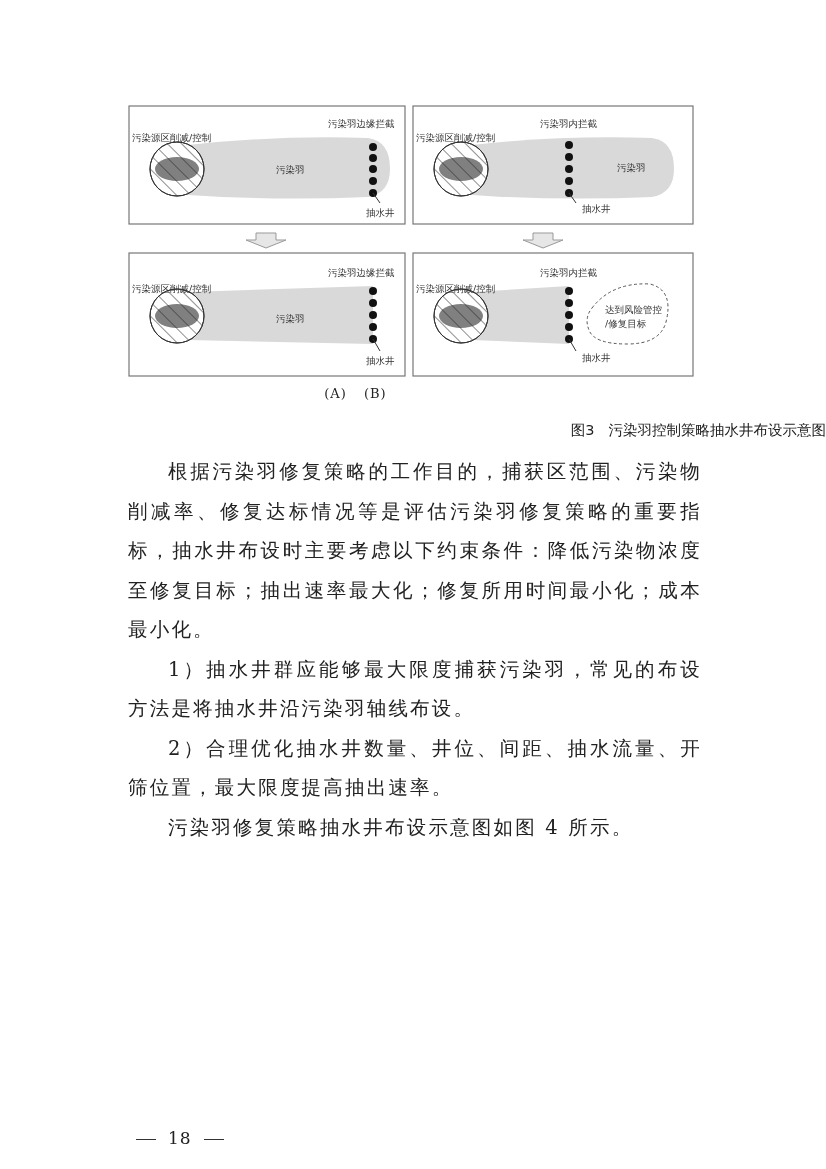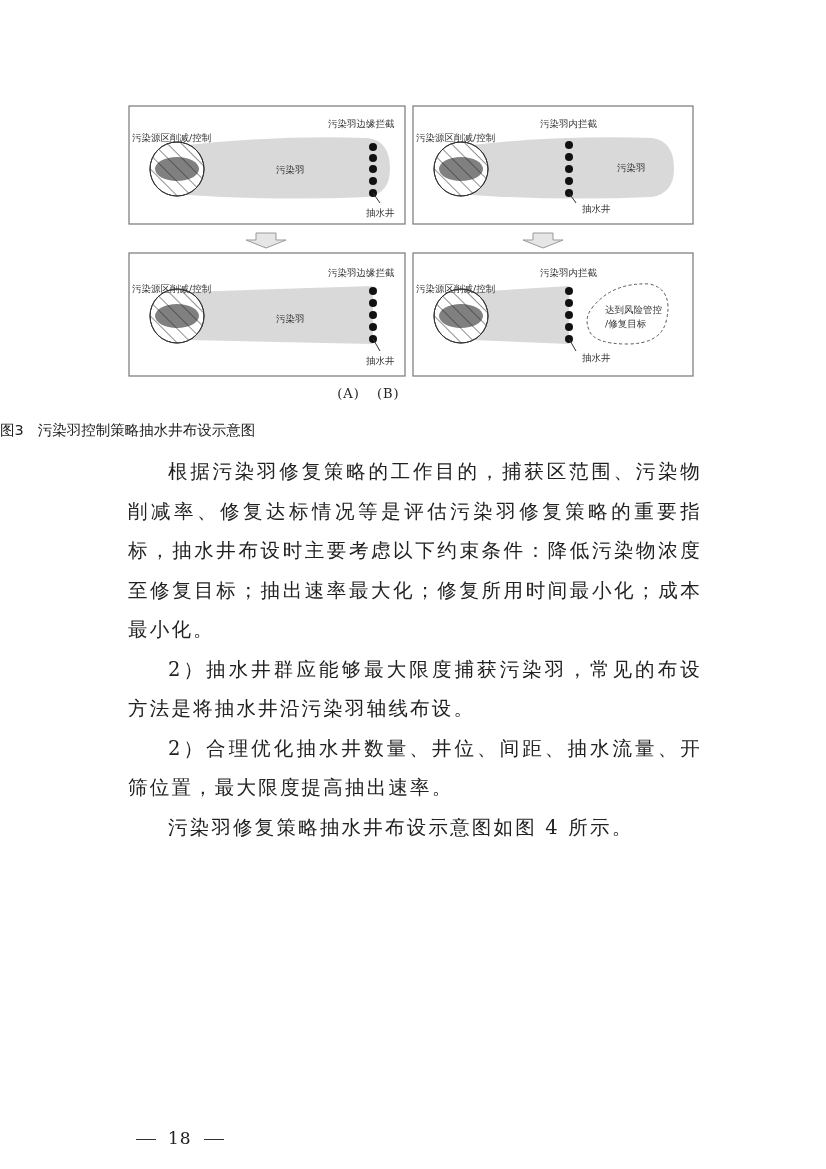--- a/index.html
+++ b/index.html
@@ -1,23 +1,23 @@
 <!DOCTYPE html>
 <html><head>
 <meta charset="utf-8">
 <style>
   html, body { margin: 0; padding: 0; background: #ffffff; }
   body { width: 826px; height: 1169px; position: relative; overflow: hidden;
          font-family: "DejaVu Serif", "Liberation Serif", serif; color: #222; }
   .figure { position: absolute; left: 128px; top: 105px; width: 566px; height: 272px; }
   svg text { font-family: "DejaVu Sans", "Liberation Sans", sans-serif; fill: #333; }
-  .sub-labels { position: absolute; top: 386px; left: 14px; width: 709px; text-align: center;
+  .sub-labels { position: absolute; top: 386px; left: 1px; width: 709px; text-align: center;
                 font-size: 13px; letter-spacing: 1px; }
   .sub-labels span { margin: 0 6px; }
-  .caption { position: absolute; top: 421px; left: 0; width: 826px; text-align: left;
+  .caption { position: absolute; top: 421px; left: 0; width: 826px; text-align: right;
              font-family: "DejaVu Sans", "Liberation Sans", sans-serif; font-size: 14.5px; color: #222; }
   .caption .num { margin-right: 14px; }
   .body-text { position: absolute; left: 128px; top: 452px; width: 574px; font-size: 19.5px;
                line-height: 39.5px; letter-spacing: 2.2px; text-align: justify; }
   .body-text p { margin: 0 0 0 0; }
   .body-text p.indent { text-indent: 40px; }
   .body-text p.heading { text-indent: 40px; }
   .page-number { position: absolute; left: 124px; top: 1088px; font-size: 17px; letter-spacing: 1px; margin-top: 40px; }
   .page-number .dash { display: inline-block; width: 20px; height: 1px; background: #333; vertical-align: middle; margin: 0 12px; }
 </style>
@@ -133,20 +133,20 @@
   <span>(A)</span>
   <span>(B)</span>
 </div>
 
 <div class="caption">
   <span class="num">图3</span><span>污染羽控制策略抽水井布设示意图</span>
 </div>
 
 <div class="body-text">
   <p class="indent">根据污染羽修复策略的工作目的，捕获区范围、污染物削减率、修复达标情况等是评估污染羽修复策略的重要指标，抽水井布设时主要考虑以下约束条件：降低污染物浓度至修复目标；抽出速率最大化；修复所用时间最小化；成本最小化。</p>
-  <p class="indent">2）抽水井群应能够最大限度捕获污染羽，常见的布设方法是将抽水井沿污染羽轴线布设。</p>
+  <p class="indent">1）抽水井群应能够最大限度捕获污染羽，常见的布设方法是将抽水井沿污染羽轴线布设。</p>
   <p class="indent">2）合理优化抽水井数量、井位、间距、抽水流量、开筛位置，最大限度提高抽出速率。</p>
   <p class="indent">污染羽修复策略抽水井布设示意图如图 4 所示。</p>
 </div>
 
 <div class="page-number">
   <span class="dash"></span><span>18</span><span class="dash"></span>
 </div>
 
 </body></html>

